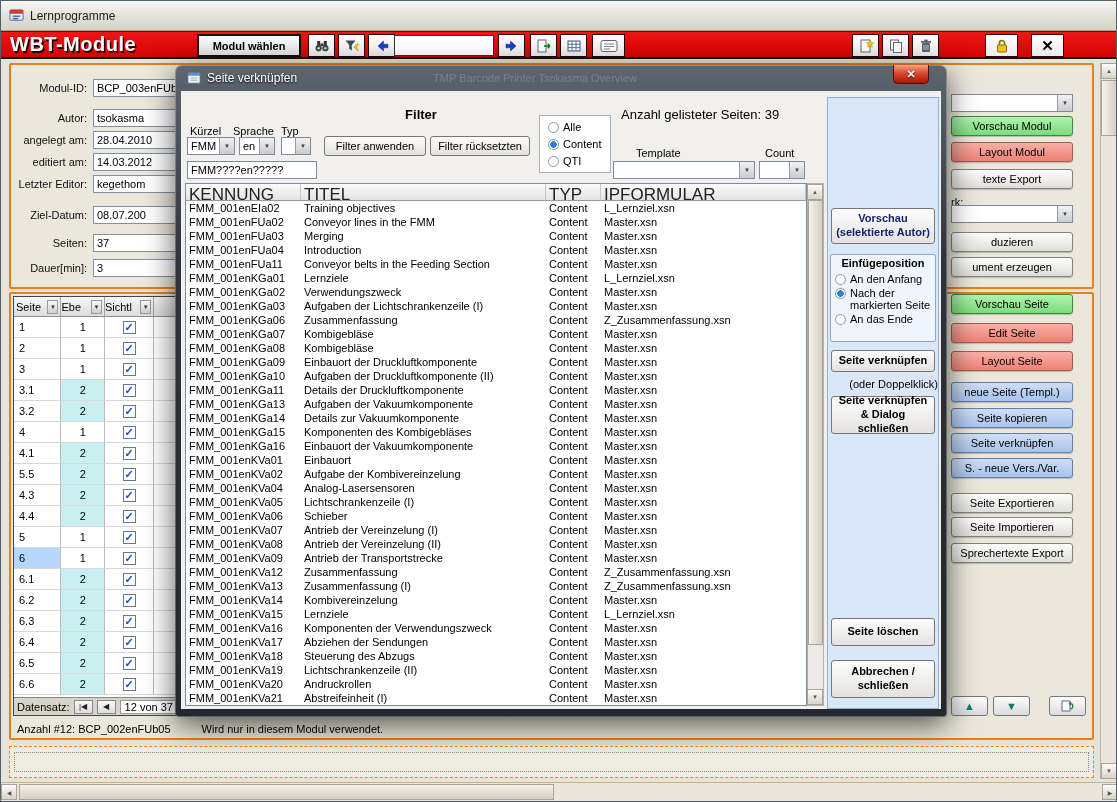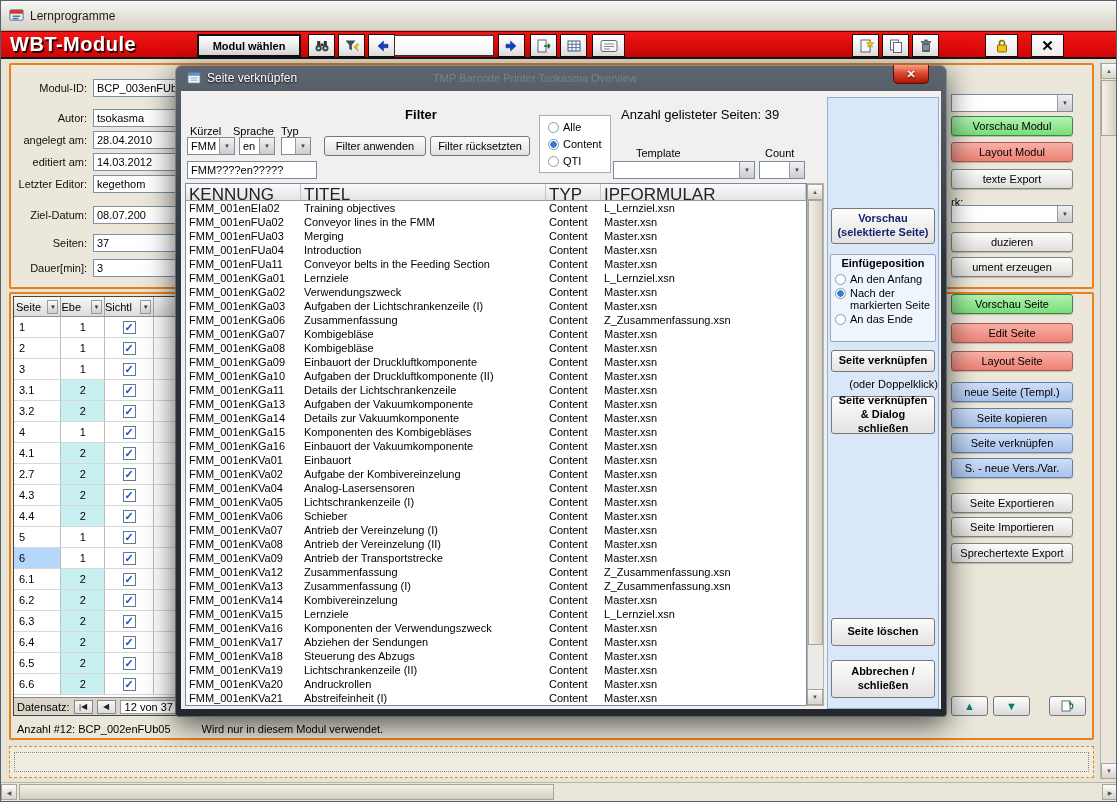--- a/index.html
+++ b/index.html
@@ -330,21 +330,21 @@
           </div>
           <div class="prow">
             <div class="pcell c0">4.1</div>
             <div class="pcell c1 lvl2">2</div>
             <div class="pcell c2">
               <div class="cb">✓</div>
             </div>
             <div class="pcell c3"></div>
           </div>
           <div class="prow">
-            <div class="pcell c0">2.7</div>
+            <div class="pcell c0">5.5</div>
             <div class="pcell c1 lvl2">2</div>
             <div class="pcell c2">
               <div class="cb">✓</div>
             </div>
             <div class="pcell c3"></div>
           </div>
           <div class="prow">
             <div class="pcell c0">4.3</div>
             <div class="pcell c1 lvl2">2</div>
             <div class="pcell c2">
@@ -642,21 +642,21 @@
               <div class="dcell w3">Master.xsn</div>
             </div>
             <div class="drow">
               <div class="dcell w0">FMM_001enKGa10</div>
               <div class="dcell w1">Aufgaben der Druckluftkomponente (II)</div>
               <div class="dcell w2">Content</div>
               <div class="dcell w3">Master.xsn</div>
             </div>
             <div class="drow">
               <div class="dcell w0">FMM_001enKGa11</div>
-              <div class="dcell w1">Details der Lichtschrankenzeile</div>
+              <div class="dcell w1">Details der Druckluftkomponente</div>
               <div class="dcell w2">Content</div>
               <div class="dcell w3">Master.xsn</div>
             </div>
             <div class="drow">
               <div class="dcell w0">FMM_001enKGa13</div>
               <div class="dcell w1">Aufgaben der Vakuumkomponente</div>
               <div class="dcell w2">Content</div>
               <div class="dcell w3">Master.xsn</div>
             </div>
             <div class="drow">
@@ -787,21 +787,21 @@
             </div>
           </div>
       </div>
       <div class="dsb">
         <div class="sarr" style="top:0;left:-1px">▲</div>
         <div class="vthumb"></div>
         <div class="sarr" style="bottom:0;left:-1px">▼</div>
       </div>
 
       <div class="side">
-        <div class="dbtn prev">Vorschau (selektierte Seite)</div>
+        <div class="dbtn prev">Vorschau (selektierte Autor)</div>
         <div class="igroup">
           <div class="ig-title">Einfügeposition</div>
           <div>
               <div class="radio-row">
                 <div class="rdot" style="width: 11px;"></div>
                 <div class="rlabel" style="flex: 1 1 0%;">An den Anfang</div>
               </div>
               <div class="radio-row">
                 <div class="rdot on" style="width: 11px;"></div>
                 <div class="rlabel" style="flex: 1 1 0%;">Nach der markierten Seite</div>

